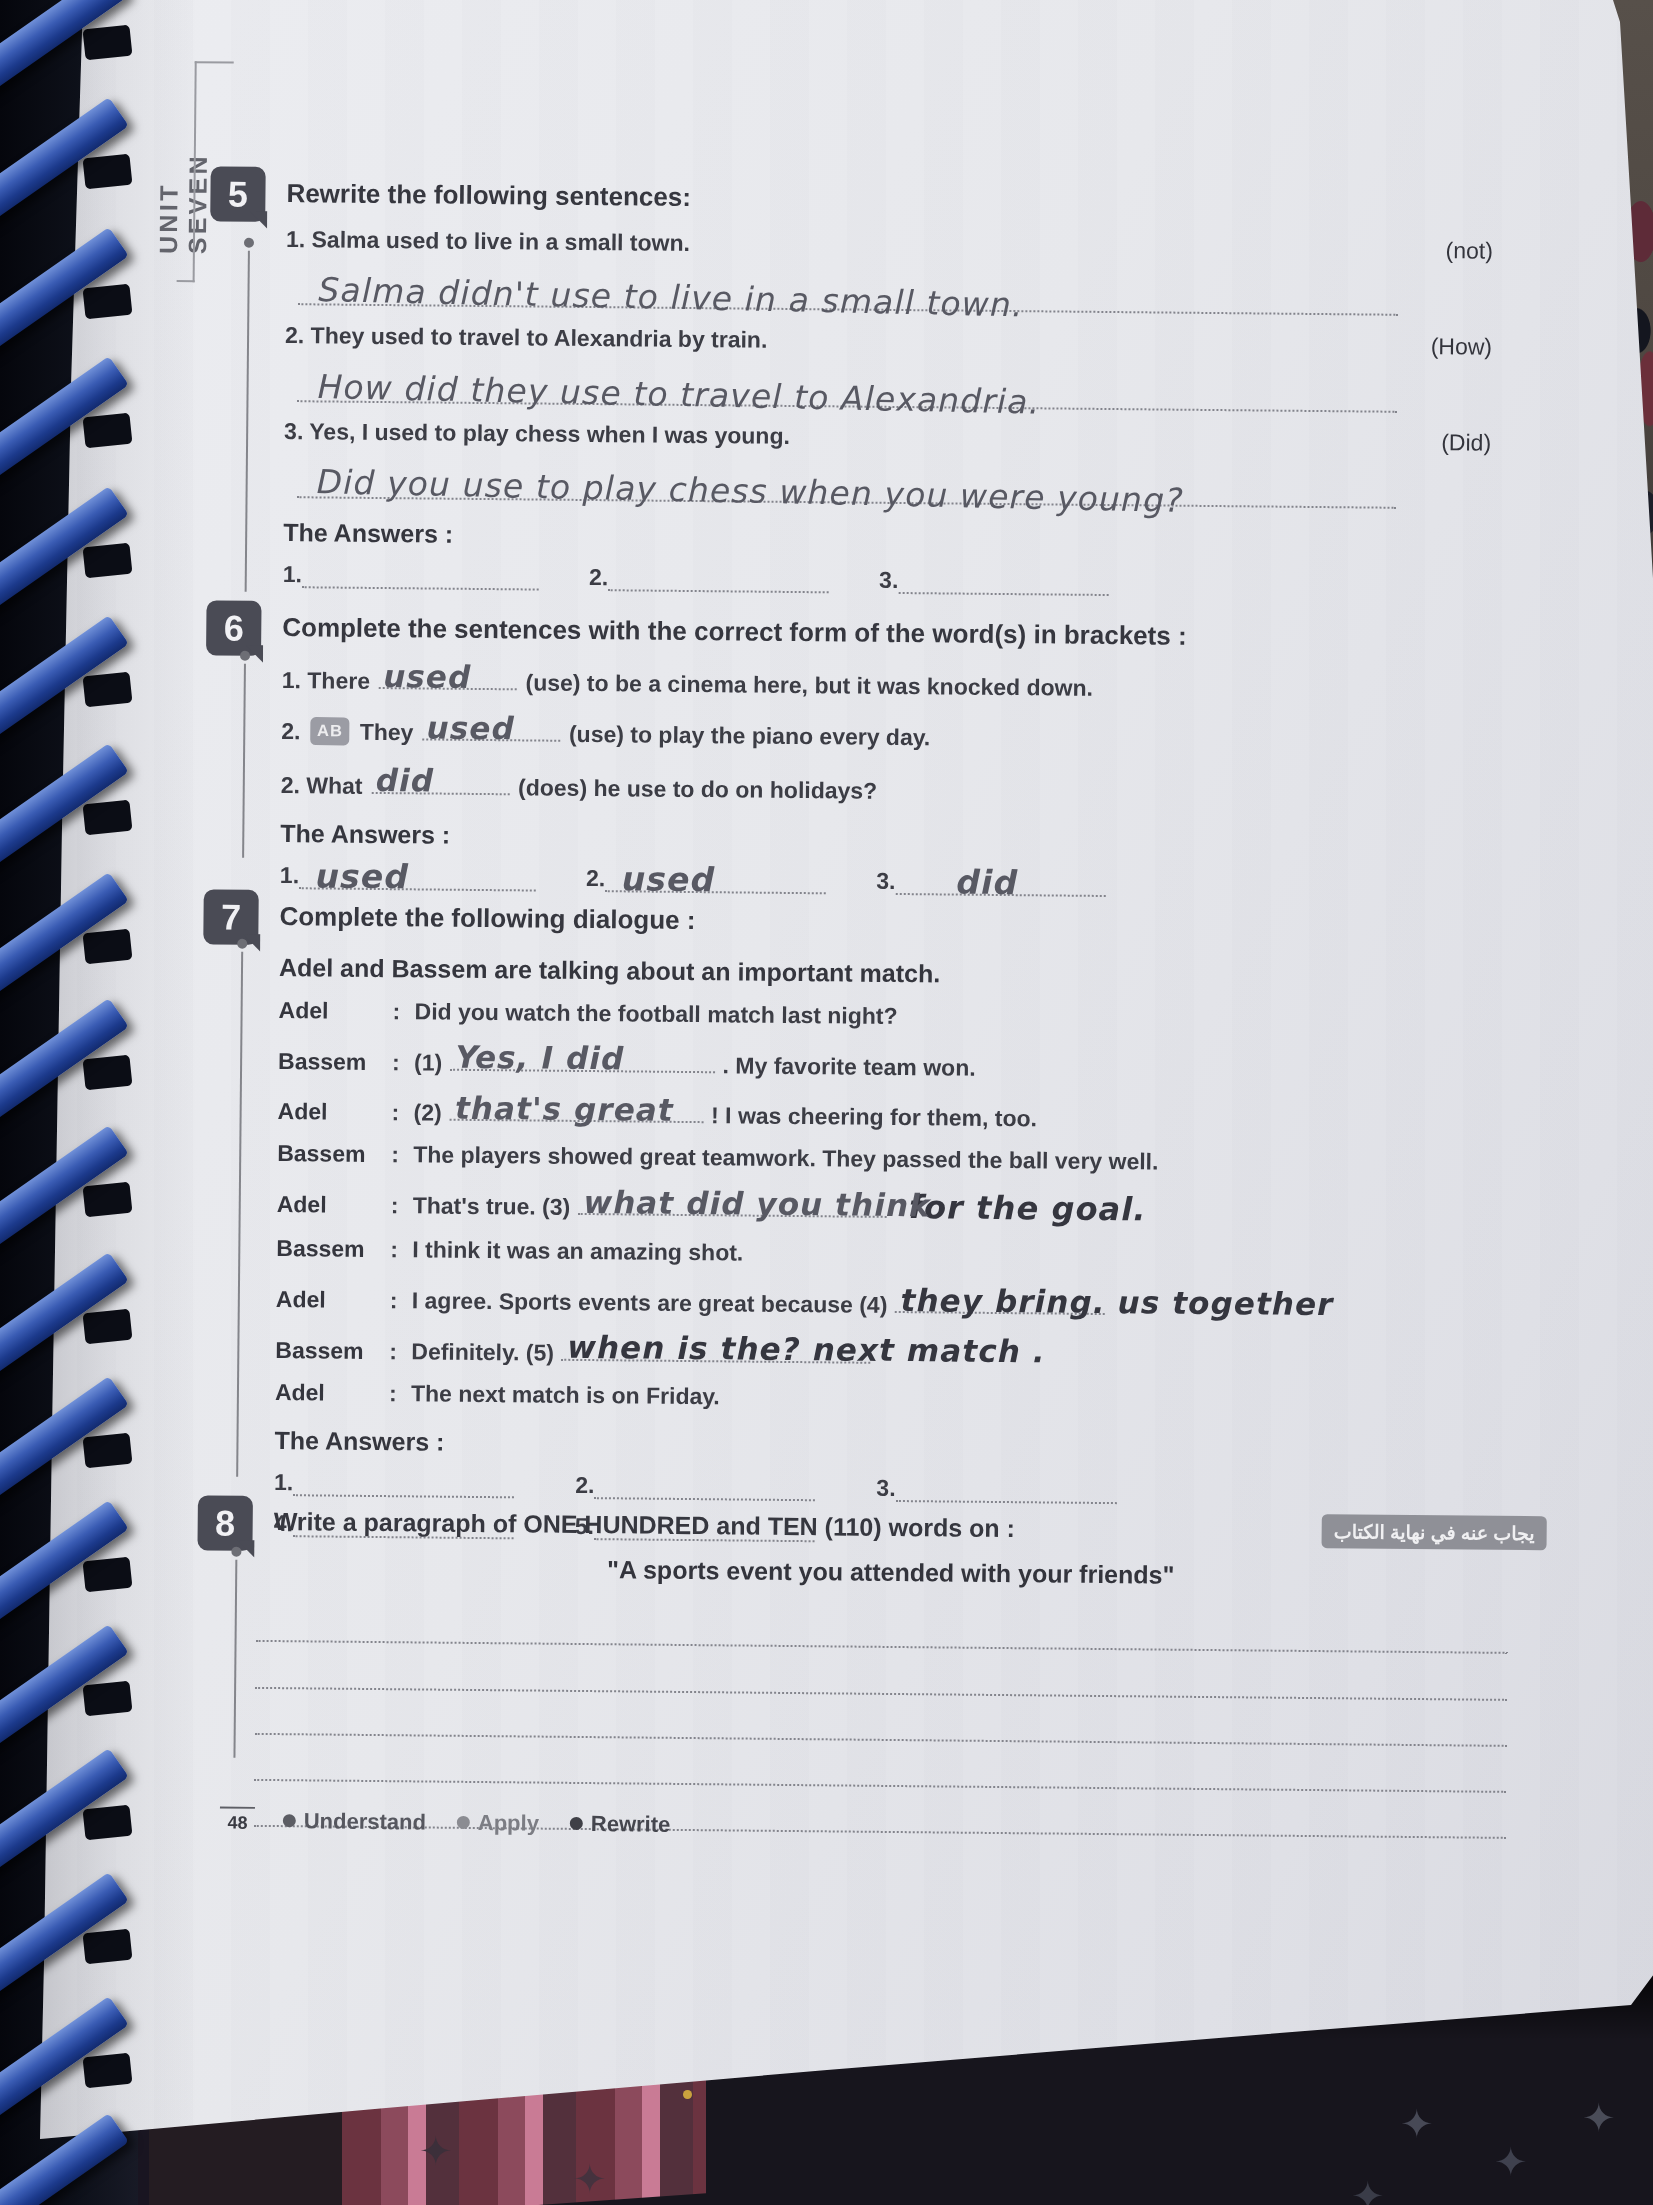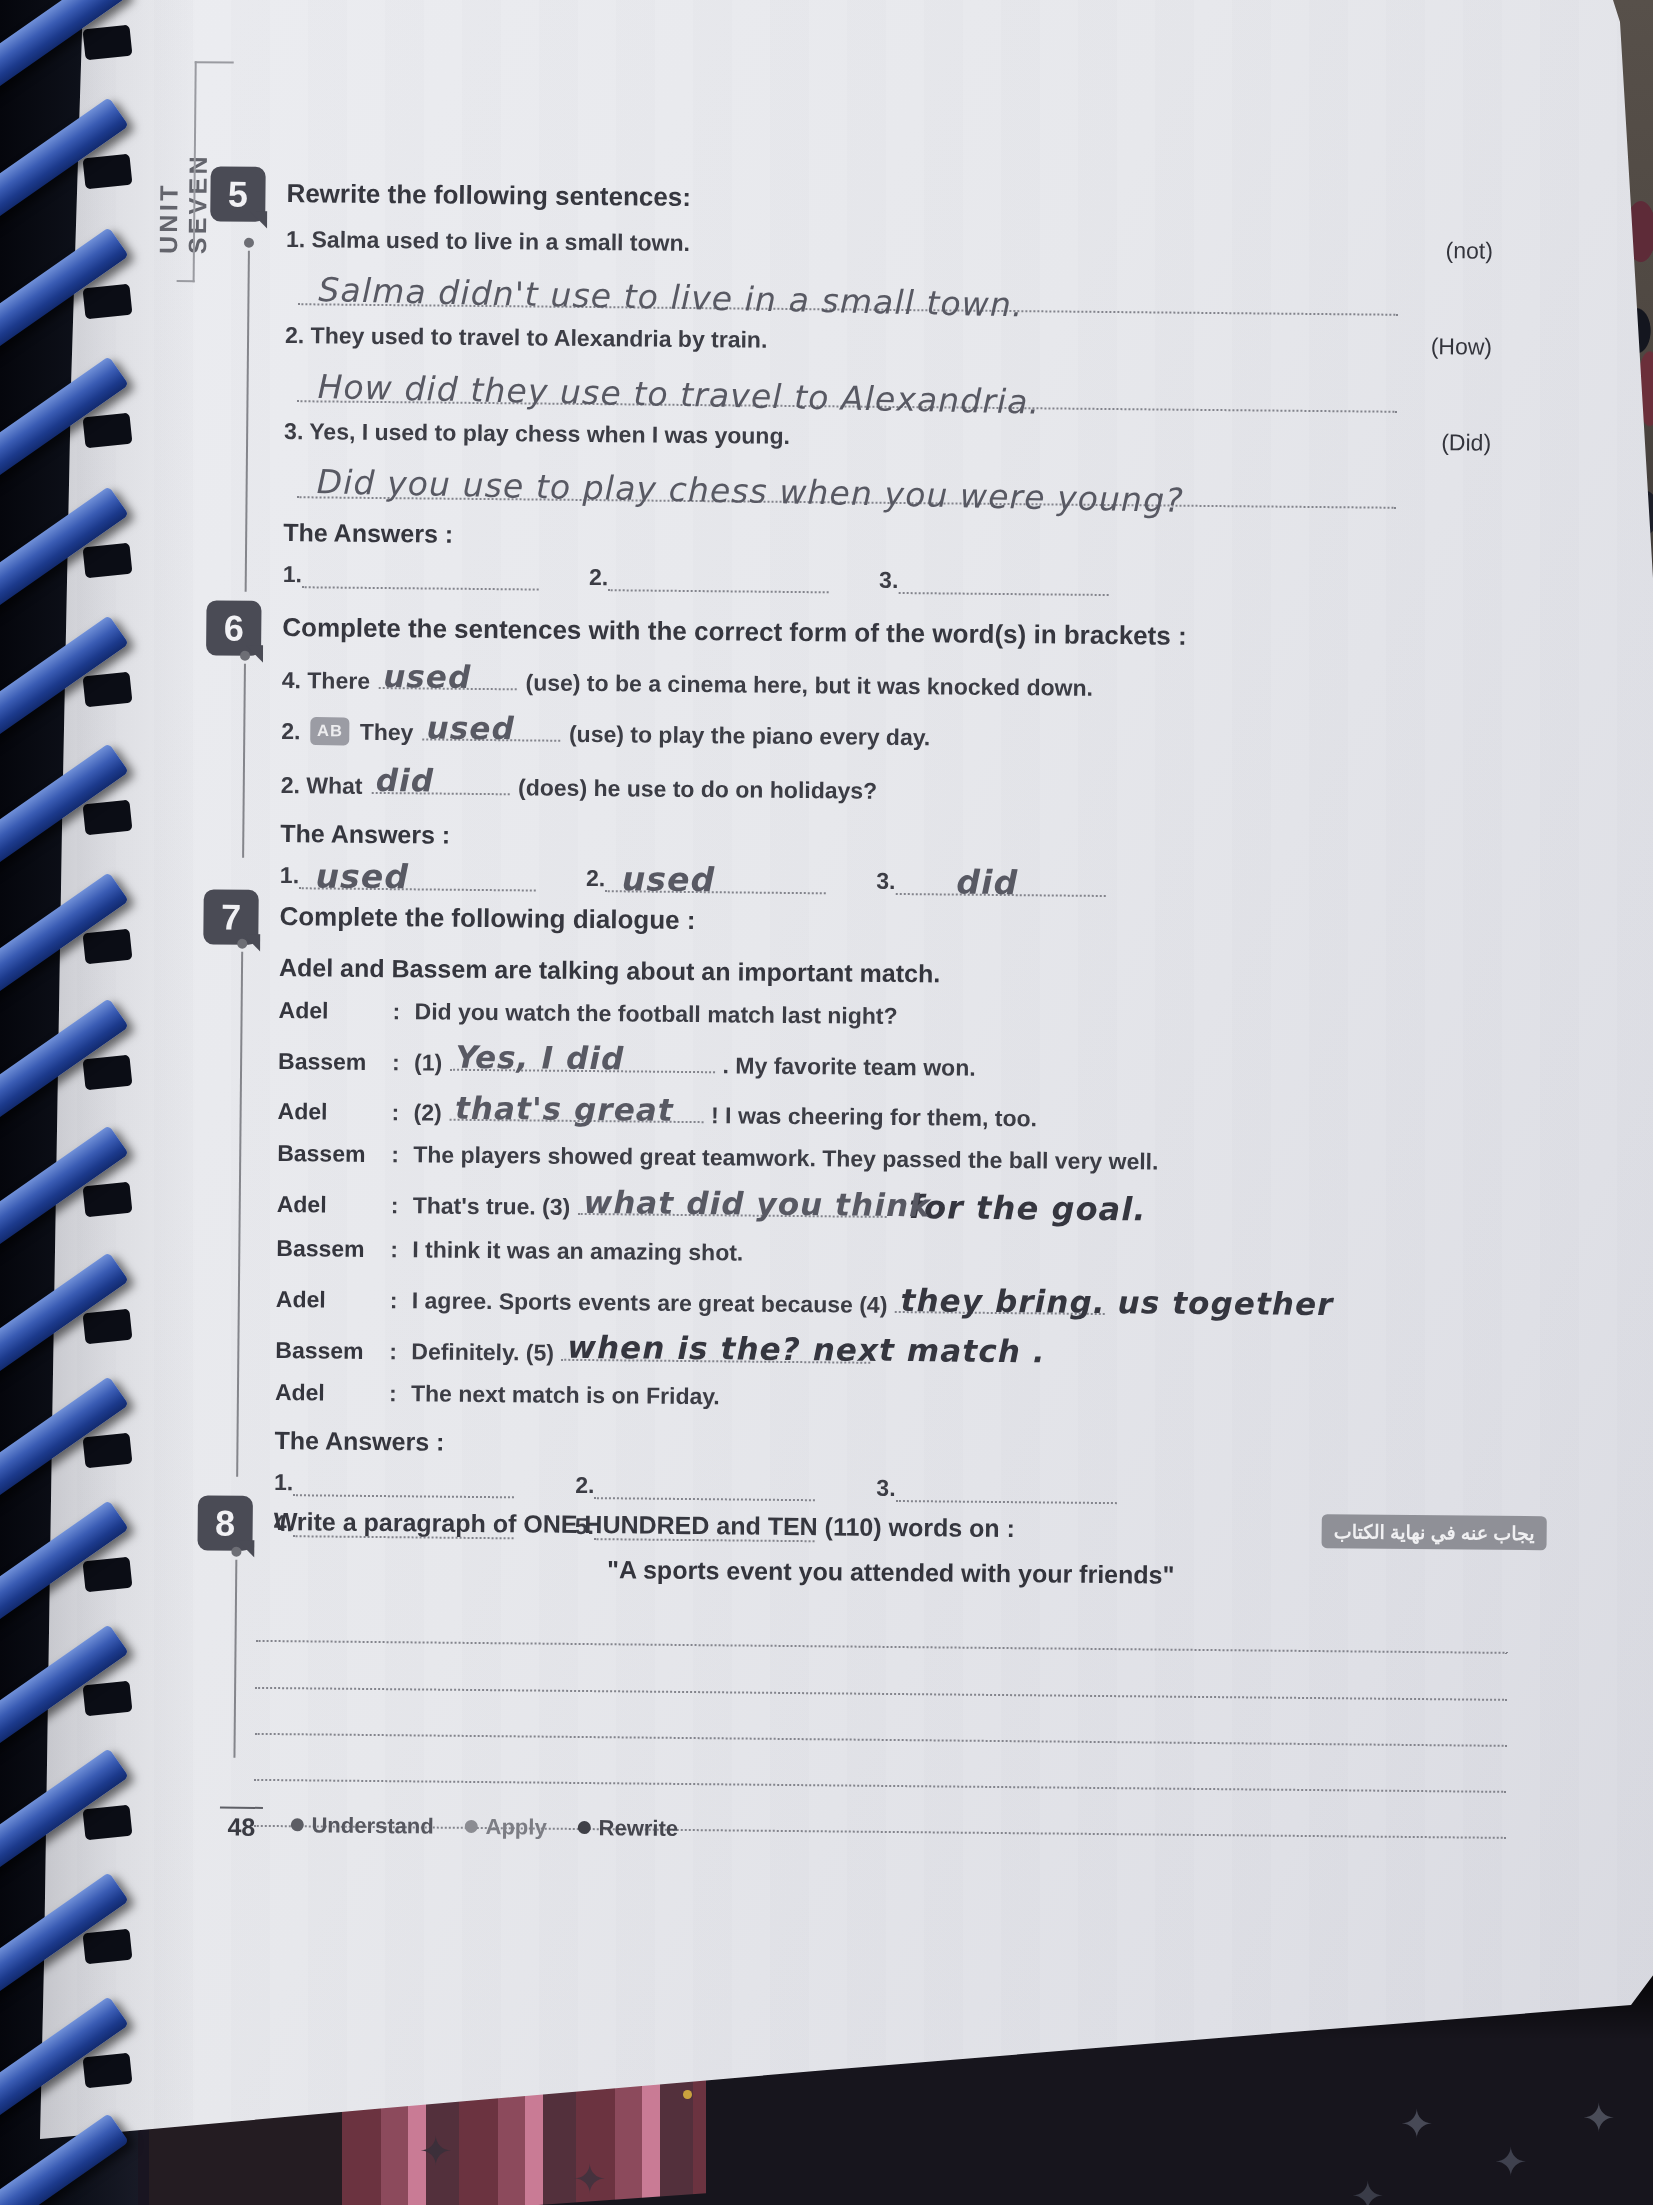--- a/index.html
+++ b/index.html
@@ -129,21 +129,21 @@
   .p8-title{font-weight:bold;font-size:25px;color:#36373f;padding-top:14.3px;}
   .arabic-badge{
     background:#8f9097;color:#f0f0f2;font-size:19px;font-weight:bold;
     padding:5.5px 12px;border-radius:5.5px;margin-top:11px;direction:rtl;white-space:nowrap;
   }
   .p8-subtitle{margin:14.3px 132px 0 287px;text-align:center;font-weight:bold;font-size:25px;color:#33343c;}
   .wline{margin:42px 132px 0 270px;height:2.2px;border-bottom:2.2px dotted #83848c;}
   .wline.first{margin-top:57px;}
   
   .footer{position:absolute;left:236px;top:1807px;display:flex;align-items:center;}
-  .pageno{border-top:2.2px solid #5e5f66;padding:4.4px 7.7px 0 7.7px;font-weight:bold;font-size:25px;color:#3a3b43;}
+  .pageno{border-top:2.2px solid #5e5f66;padding:4.4px 7.7px 0 7.7px;font-weight:bold;font-size:18px;color:#3a3b43;}
   .legend{display:flex;align-items:center;margin-left:27.6px;}
   .legend-item{display:flex;align-items:center;margin-right:31px;}
   .legend-dot{width:13.2px;height:13.2px;border-radius:50%;margin-right:7.7px;}
   .legend-item:nth-child(1) .legend-dot{background:#5c5d64;}
   .legend-item:nth-child(2) .legend-dot{background:#8b8c92;}
   .legend-item:nth-child(3) .legend-dot{background:#3f4047;}
   .legend-label{font-weight:bold;font-size:22px;color:#56575f;}
   .legend-item:nth-child(2) .legend-label{color:#7c7d84;text-align:right;}
   .legend-item:nth-child(3) .legend-label{color:#45464e;}
 </style>
@@ -257,21 +257,21 @@
       </div>
     </div>
   </div>
 
   <div class="section" id="sec6">
     <div class="badge">6</div>
     <div class="stem" style="top:66px;height:194px;"></div>
     <div class="sec-title">Complete the sentences with the correct form of the word(s) in brackets :</div>
 
     <div class="irow">
-      <span>4. There</span>
+      <span>1. There</span>
       <span class="iblank" style="width:138px">
         <span class="hw">used</span>
       </span>
       <span>(use) to be a cinema here, but it was knocked down.</span>
     </div>
 
     <div class="irow">
       <span>2.</span>
       <span class="ab-badge">AB</span>
       <span>They</span>

